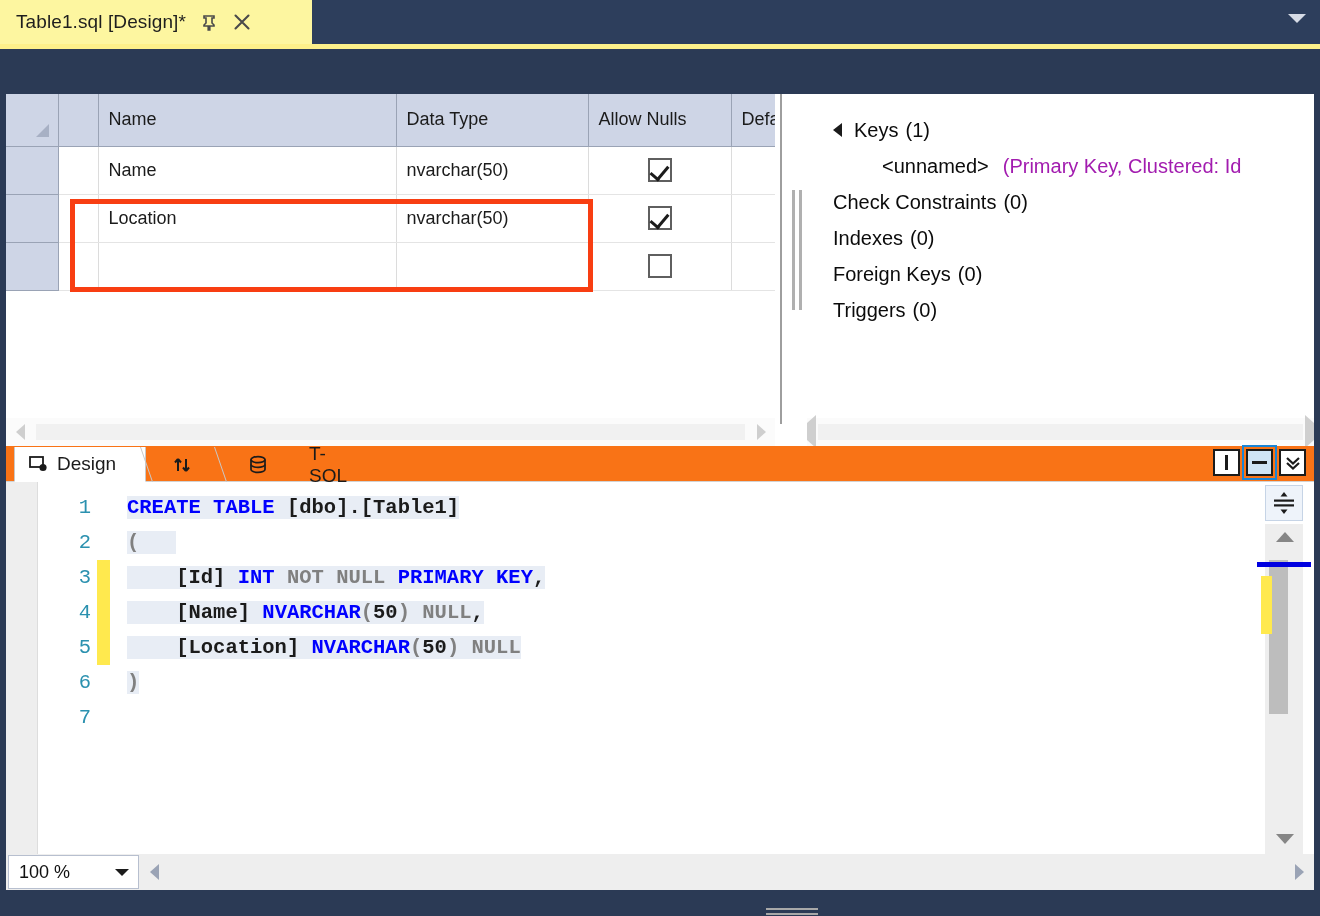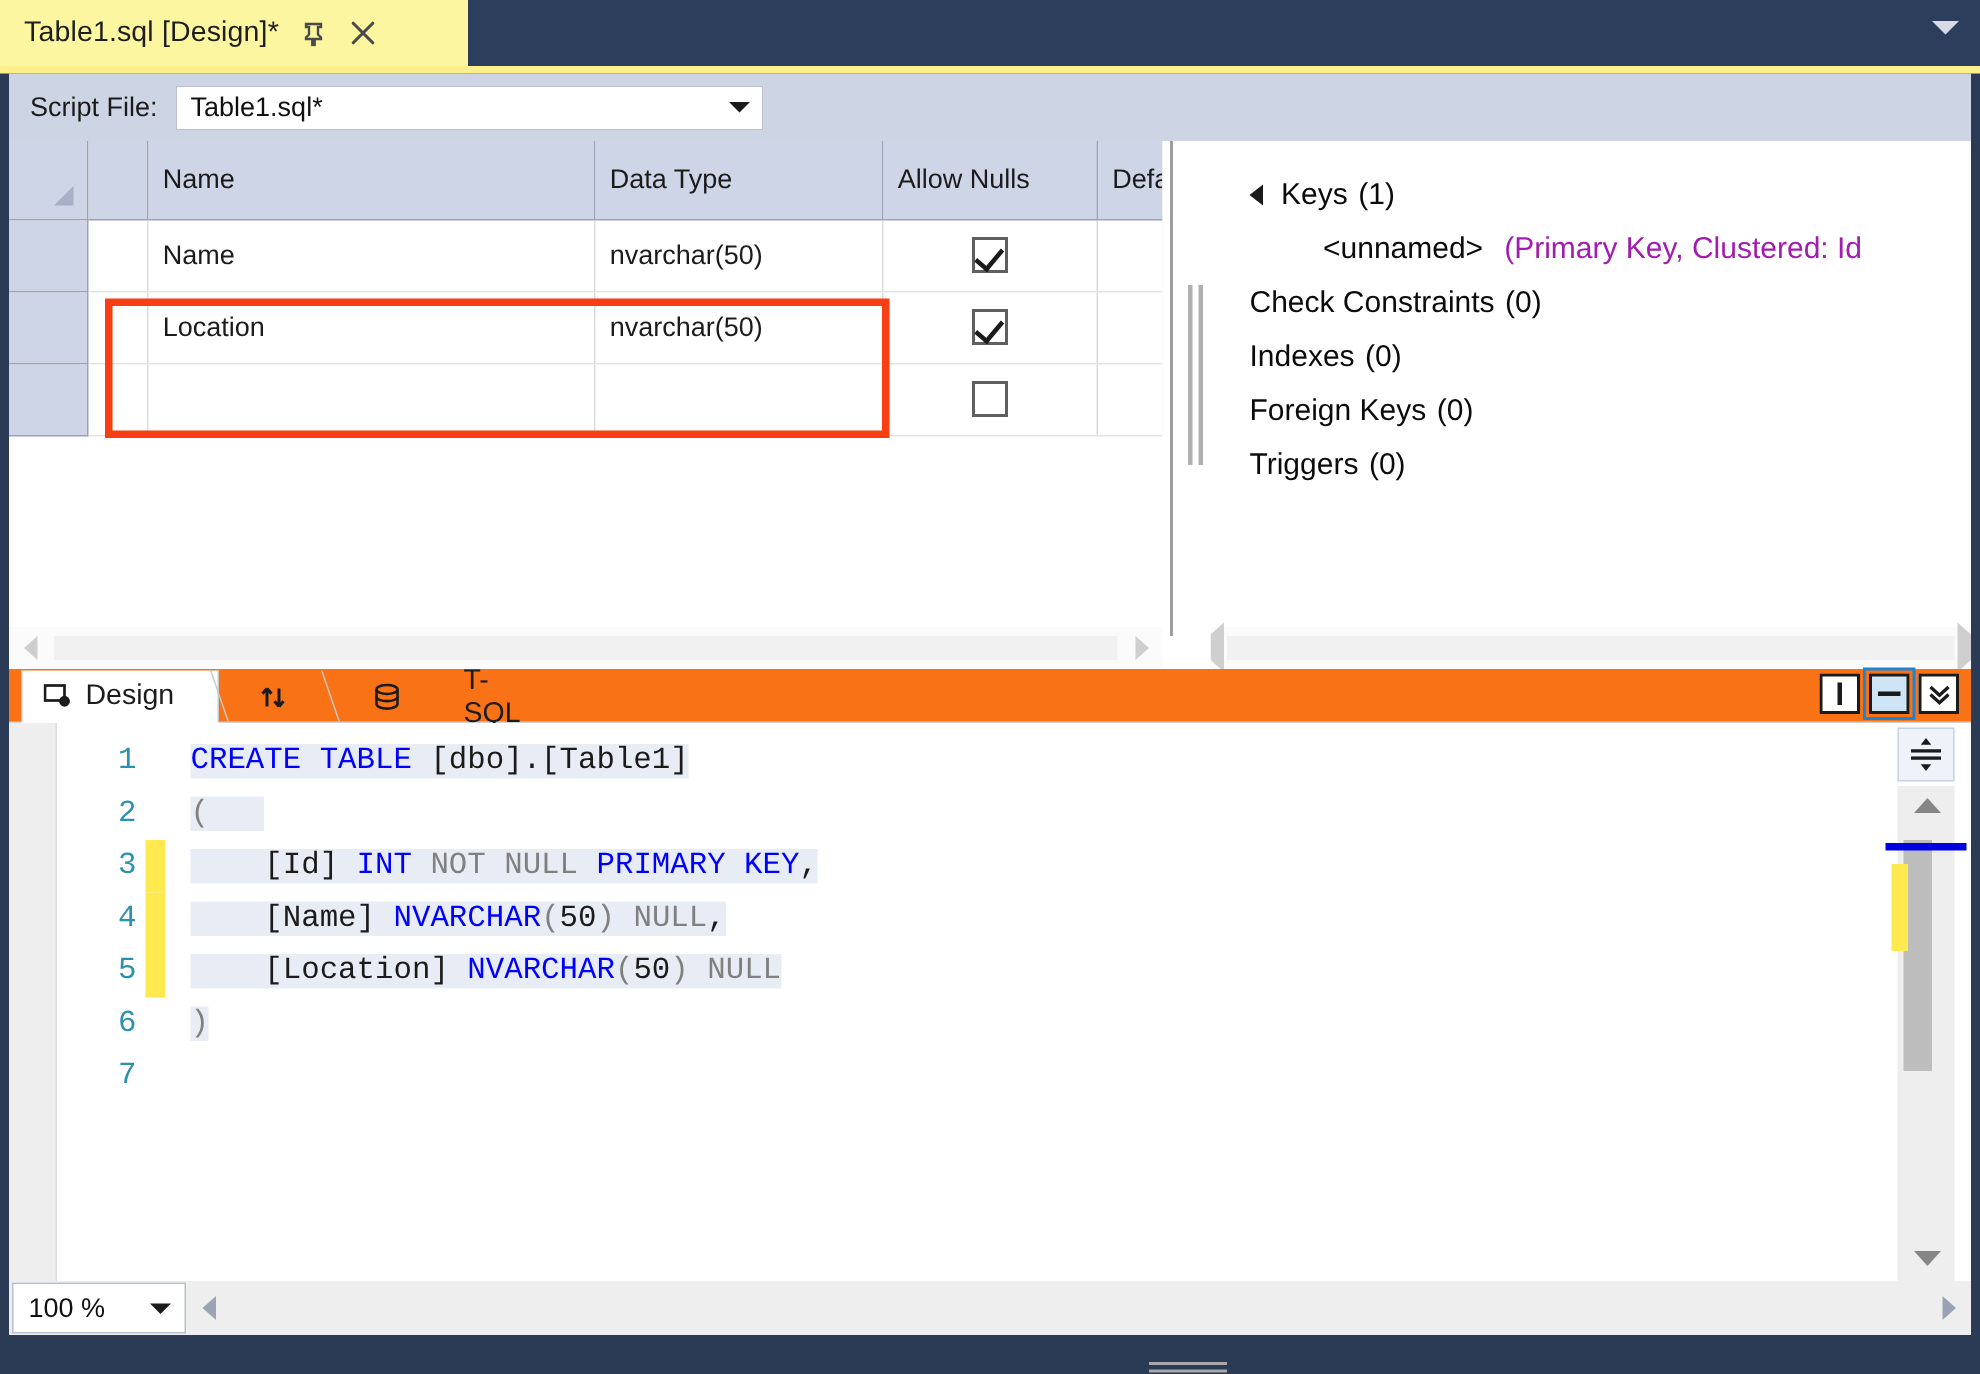--- a/index.html
+++ b/index.html
@@ -277,21 +277,21 @@
   }
   .code-line { height: 35px; display: flex; align-items: center; white-space: pre; }
   .lnum {
     width: 58px; text-align: right; padding-right: 6px;
     color: #2b91af; font-family: "Liberation Mono", monospace; font-size: 20.5px;
     flex: 0 0 auto;
   }
   .chgbar { width: 13px; height: 35px; flex: 0 0 auto; background: transparent; }
   .chgbar.yellow { background: #ffe94e; }
   .ctext { margin-left: 17px; }
-  .hl { background: #e8edf5; }
+  .hl { background: #e8edf5; font-weight: bold; }
   .kw { color: #0000ff; }
   .gray { color: #808080; }
   .blk { color: #1b1b1b; }
 
   
   .vscroll {
     position: absolute; right: 0; top: 0; width: 57px; height: 372px;
     background: #ffffff;
   }
   .split-btn {
@@ -326,21 +326,21 @@
     position: absolute; left: -4px; top: 52px; width: 11px; height: 58px; background: #ffe94e;
   }
 
   
   .bottombar {
     position: absolute; left: 6px; top: 854px; width: 1308px; height: 36px;
     background: #eeeeee;
     display: flex; align-items: center;
   }
   .zoomcombo {
-    width: 116px; height: 34px; margin-left: 2px;
+    width: 131px; height: 34px; margin-left: 2px;
     background: #ffffff; border: 1px solid #b7bfcf;
     display: flex; align-items: center; justify-content: space-between;
     padding: 0 9px 0 10px; cursor: pointer;
   }
   .zoom-value { font-size: 18px; color: #101010; }
   .bzoom-arrow {
     width: 0; height: 0;
     border-left: 7px solid transparent; border-right: 7px solid transparent;
     border-top: 7px solid #1b1b1b;
   }
@@ -363,27 +363,20 @@
       <span class="close-icon">
         <svg width="20" height="20" viewBox="0 0 20 20">
           <path d="M3.5 3.5 L16.5 16.5 M16.5 3.5 L3.5 16.5" stroke="#4a4a4a" stroke-width="2.1" stroke-linecap="round"></path>
         </svg>
       </span>
     </div>
     <div class="win-chevron"></div>
   </div>
   <div class="tab-underline"></div>
 
-  <div class="scriptbar">
-    <span class="scriptbar-label">Script File:</span>
-    <div class="scriptcombo">
-      <span class="scriptcombo-value">Table1.sql*</span>
-      <span class="combo-arrow"></span>
-    </div>
-  </div>
 
   <div class="designer">
 
     <div class="gridpane">
       <table class="grid-table">
         <colgroup>
           <col class="c-sel">
             <col class="c-key">
             <col class="c-name">
           <col class="c-type">

